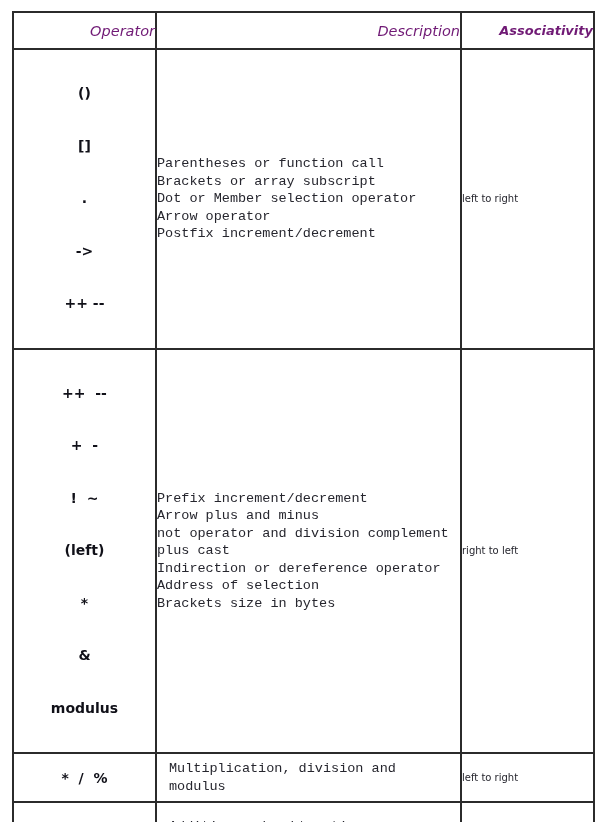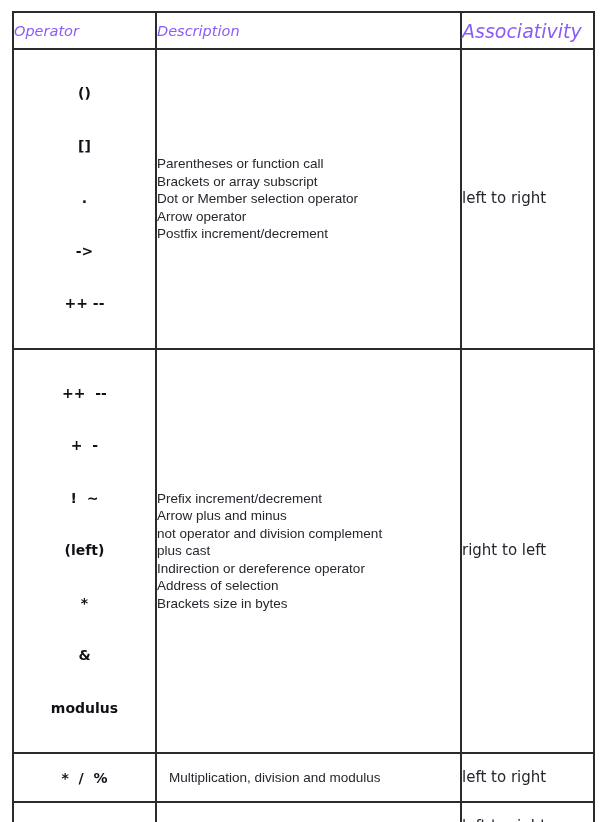--- a/index.html
+++ b/index.html
@@ -38,59 +38,59 @@
   }
 
   
   col.c-op    { width: 143px; }
   col.c-desc  { width: 305px; }
   col.c-assoc { width: 133px; }
 
   
   .hdr-cell {
     height: 35px;
-    text-align: left;
+    text-align: right;
     font-style: italic;
     font-weight: normal;
     font-size: 14.5px;
-    color: #8b5cf6;
+    color: #701a75;
     font-family: "DejaVu Sans", sans-serif;
   }
-  .hdr-assoc { font-size: 19px; }
+  .hdr-assoc { font-size: 13px; font-weight: bold; }
 
   
   .op-cell {
     text-align: center;
     font-weight: bold;
     font-size: 14px;
     color: #101018;
     font-family: "DejaVu Sans", sans-serif;
     line-height: 17.5px;
     padding: 6px 0 6px 0;
     white-space: pre;
   }
   .op-cell .opline { display: block; }
   .op-cell.compact { padding: 7px 0; line-height: 16px; }
 
   
   .desc-cell {
     font-size: 13.5px;
     color: #26262e;
-    font-family: Liberation Sans, sans-serif;
+    font-family: Liberation Mono, monospace;
     line-height: 17.5px;
     padding: 6px 4px 6px 10px;
     text-align: left;
   }
   .desc-cell .dline { display: block; }
   
   .desc-cell.indent  { padding-left: 12px; }
 
   
   .assoc-cell {
-    font-size: 15px;
+    font-size: 10px;
     color: #26262e;
     font-family: "DejaVu Sans", sans-serif;
     line-height: 17.5px;
     padding: 6px 4px 6px 8px;
     text-align: left;
     vertical-align: middle;
   }
 
   
   .r-tall1 td { height: 96px; }

